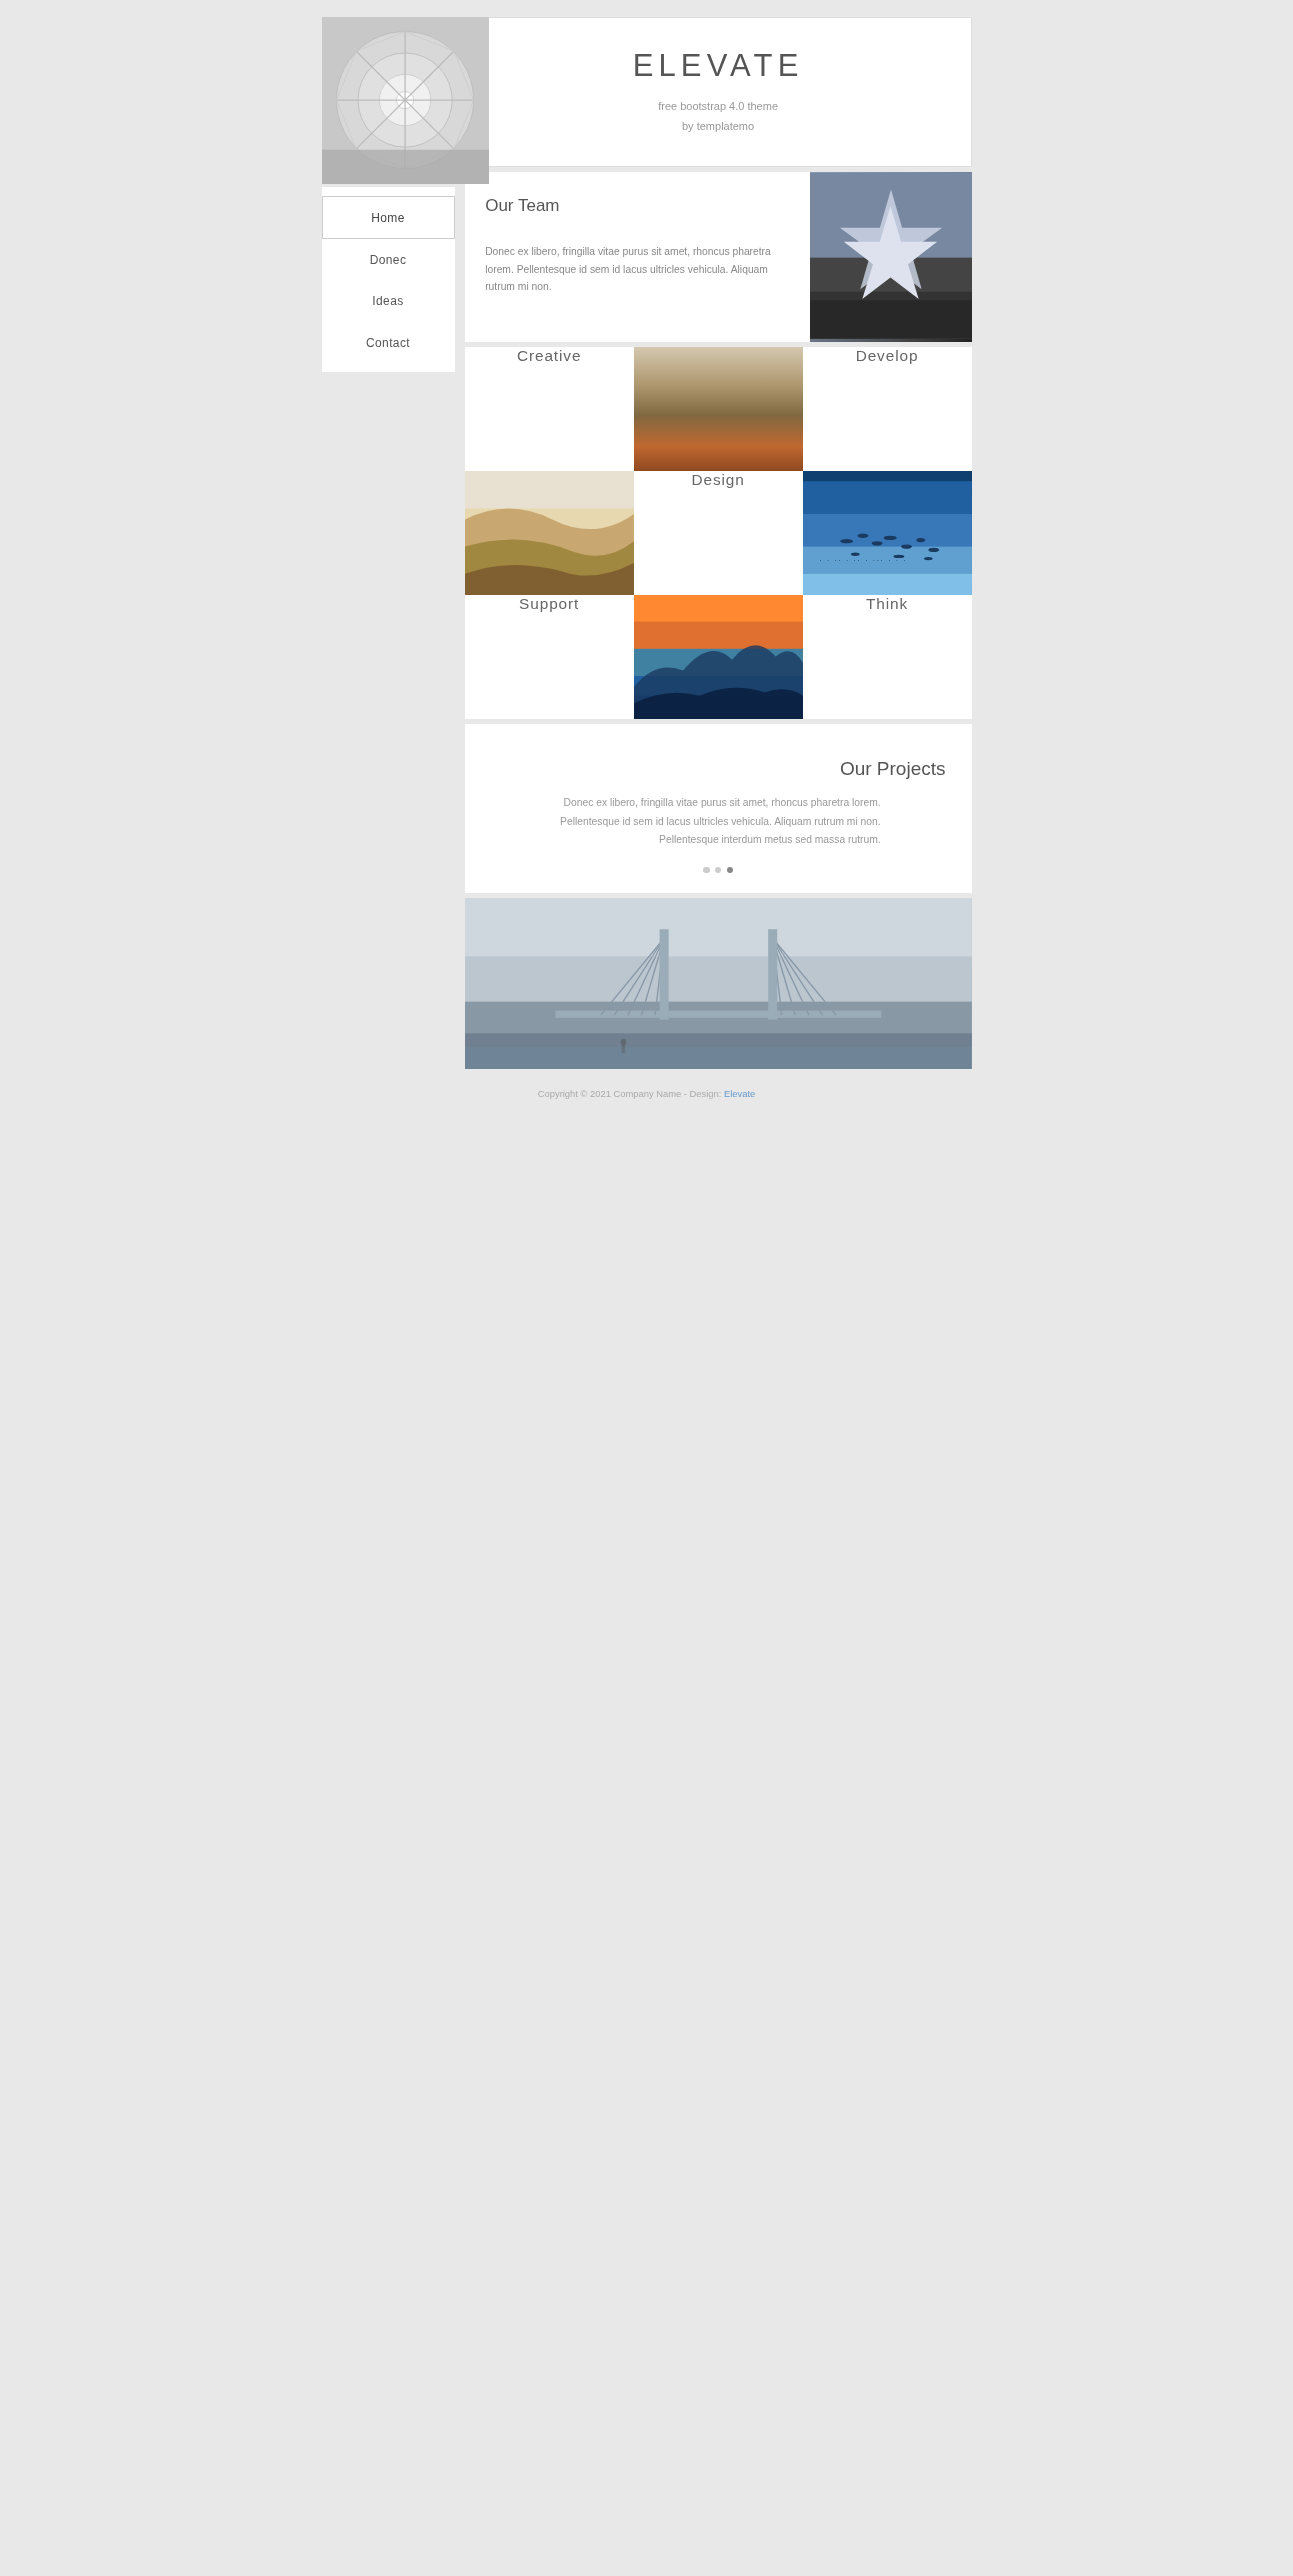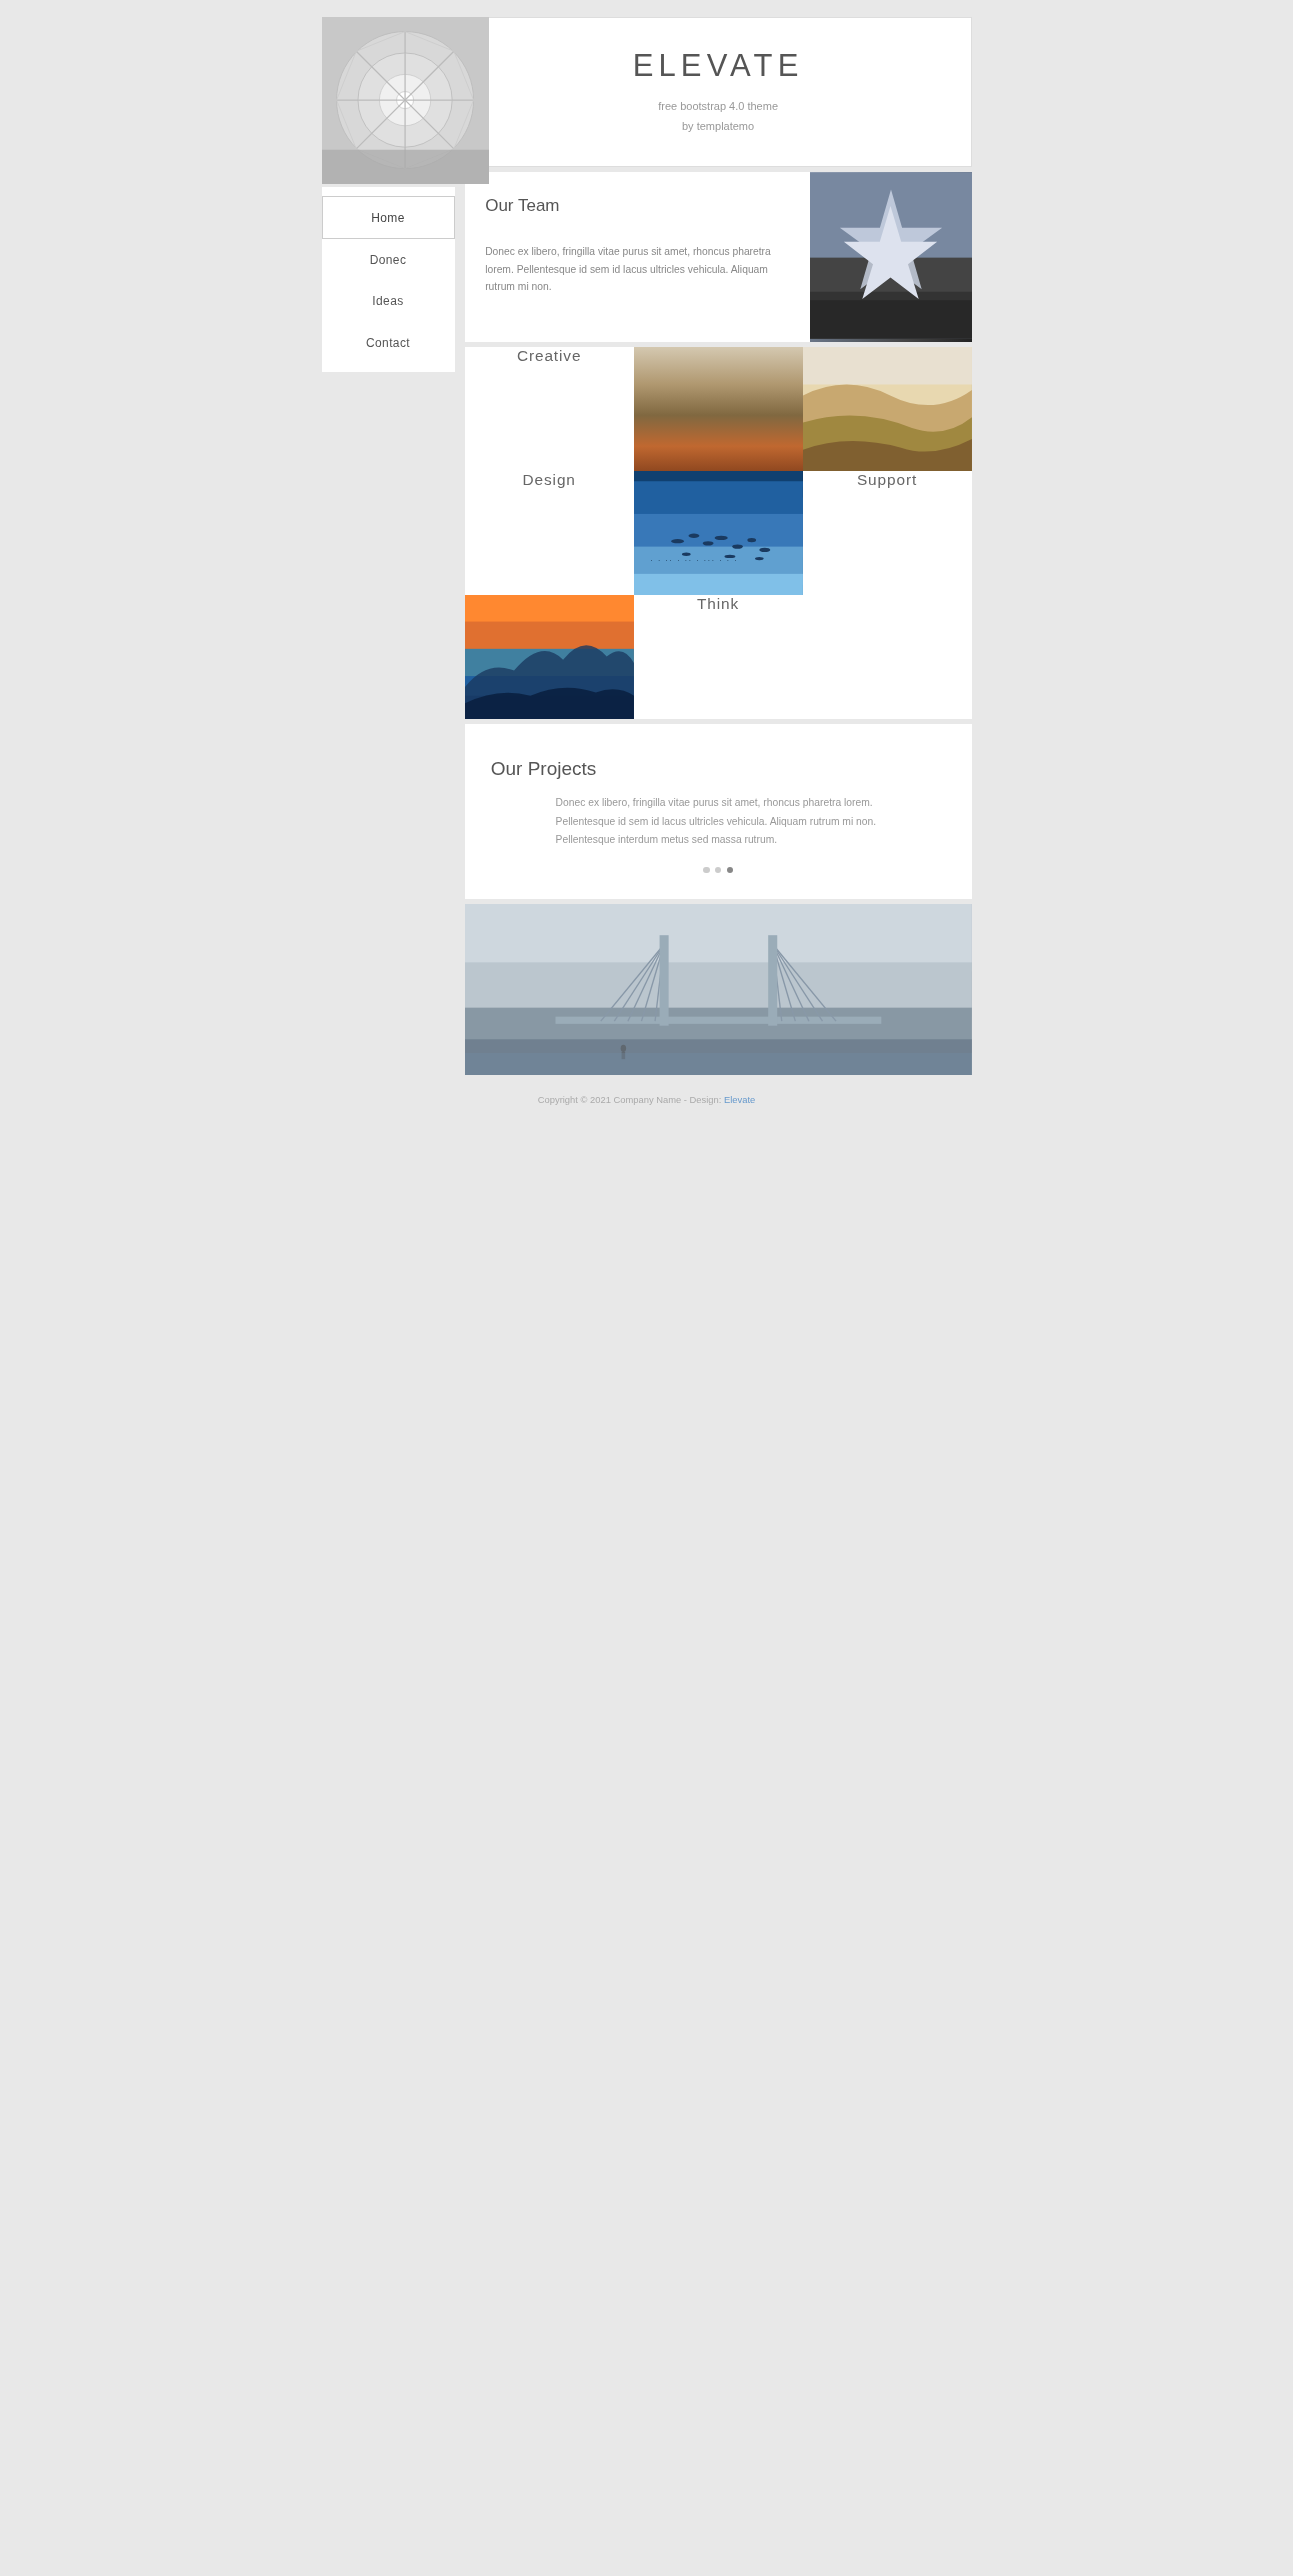--- a/index.html
+++ b/index.html
@@ -198,22 +198,22 @@
       letter-spacing: 1.7px;
     }
     
     .img-mountain {
       background: linear-gradient(180deg, #ff9040 0%, #e07030 30%, #4080a0 60%, #2060a0 80%, #104080 100%);
     }
 
     
     .projects-card {
       background: #fff;
-      padding: 34px 26px 26px;
-      text-align: left;
+      padding: 34px 26px 20px;
+      text-align: right;
       min-height: 141px;
     }
     .projects-title {
       font-size: 19px;
       font-weight: 400;
       color: #555;
       margin-bottom: 13.7px;
     }
     .projects-body {
       font-size: 10.3px;
@@ -422,20 +422,23 @@
               <rect x="0" y="30" width="15" height="80" fill="#604020" opacity="0.6"></rect>
               <rect x="20" y="20" width="12" height="90" fill="#503818" opacity="0.7"></rect>
               <rect x="40" y="35" width="10" height="75" fill="#604020" opacity="0.5"></rect>
               <rect x="60" y="25" width="13" height="85" fill="#503818" opacity="0.6"></rect>
               <rect x="80" y="30" width="11" height="80" fill="#604020" opacity="0.5"></rect>
               <rect x="100" y="20" width="14" height="90" fill="#503818" opacity="0.6"></rect>
               <rect x="130" y="35" width="10" height="75" fill="#604020" opacity="0.5"></rect>
               <ellipse cx="77" cy="72" rx="20" ry="40" fill="#ffffff" opacity="0.15"></ellipse>
             </svg>
           </div>
+          <div class="grid-cell text-cell">
+            <span>Develop</span>
+          </div>
 
           <div class="grid-cell img-cell img-sand">
             <svg width="100%" height="100%" viewBox="0 0 155 145" preserveAspectRatio="xMidYMid slice">
               <rect width="155" height="145" fill="#e8d8b0"></rect>
               <rect x="0" y="0" width="155" height="50" fill="#e8e0d0"></rect>
               <path d="M0,60 Q40,40 80,60 Q120,80 155,55 L155,145 L0,145 Z" fill="#c8a870"></path>
               <path d="M0,85 Q50,70 100,90 Q130,100 155,80 L155,145 L0,145 Z" fill="#a08840"></path>
               <path d="M0,110 Q40,95 90,108 Q120,118 155,100 L155,145 L0,145 Z" fill="#806030"></path>
             </svg>
           </div>

